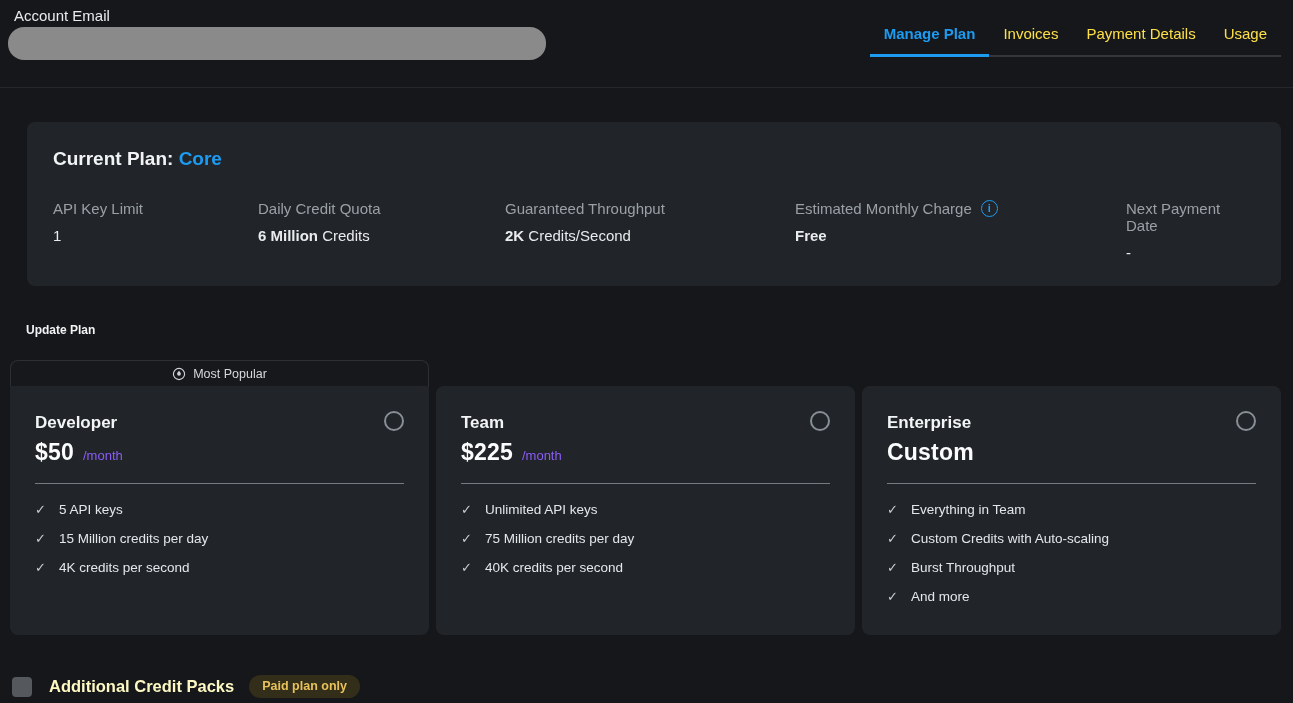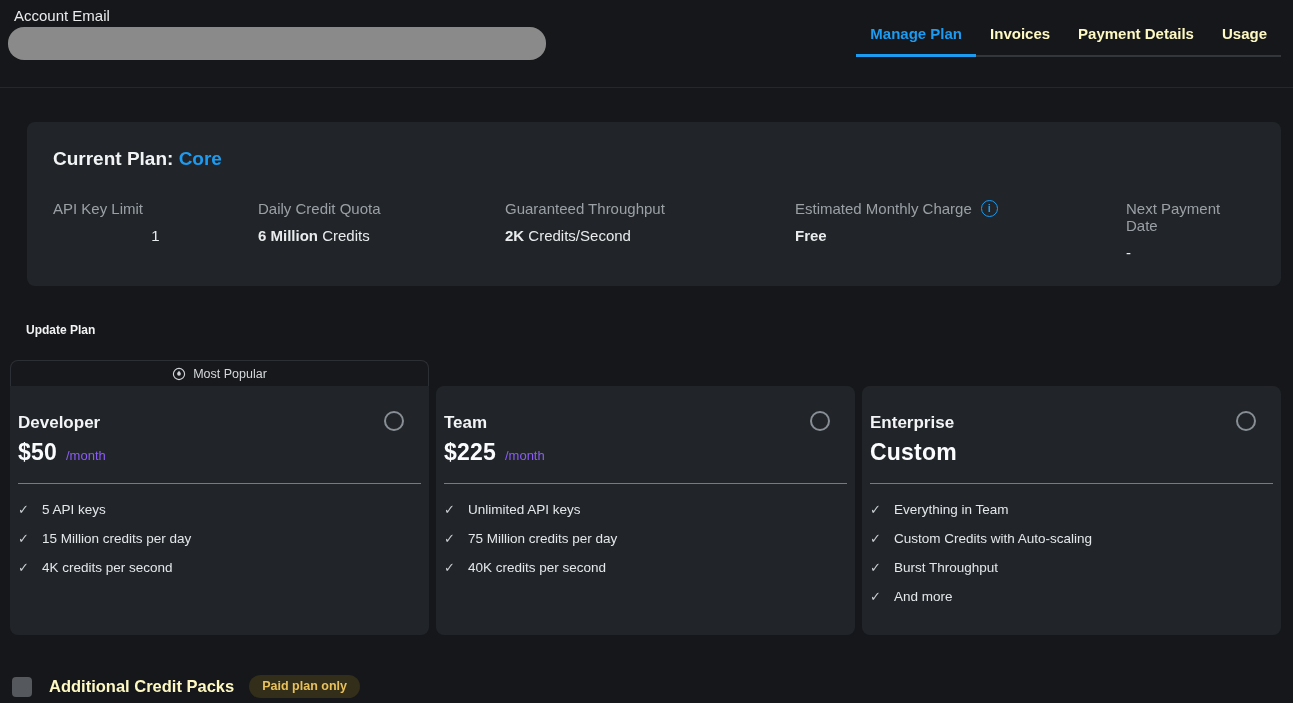--- a/index.html
+++ b/index.html
@@ -13,32 +13,32 @@
   }
 
   
   .topbar { position:relative; height:88px; border-bottom:1px solid #24272c; }
   .email-label { position:absolute; left:14px; top:7px; font-size:15px; color:#e9ebed; }
   .email-input {
     position:absolute; left:8px; top:27px; width:538px; height:33px;
     background:#8a8a8a; border:none; border-radius:16px; outline:none;
   }
   .tabs { position:absolute; top:25px; right:12px; display:flex; border-bottom:2px solid #33373c; }
-  .tab { font-size:15px; color:#fef9c3; padding:0 14px 12px; cursor:pointer; white-space:nowrap;font-weight:bold; }
+  .tab { font-size:15px; color:#fde047; padding:0 14px 12px; cursor:pointer; white-space:nowrap; }
   .tab.active { color:var(--accent); font-weight:700; border-bottom:3px solid var(--accent); margin-bottom:-2.5px; }
 
   
   .current-card {
     margin:34px 12px 0 27px; background:#212529; border-radius:8px;
     padding:26px 26px 25px;
   }
   .current-title { margin:0; font-size:19px; font-weight:700; color:#f1f3f4; }
   .current-title .plan-name { color:var(--accent); }
   .stats { display:flex; margin-top:30px; }
-  .stat:nth-child(1){ width:205px;text-align:center; } .stat:nth-child(2){ width:247px; }
+  .stat:nth-child(1){ width:205px; } .stat:nth-child(2){ width:247px; }
   .stat:nth-child(3){ width:290px; } .stat:nth-child(4){ width:331px; }
   .stat:nth-child(5){ flex:1; }
   .stat-label { font-size:15px; color:#9aa0a6; display:flex; align-items:center; gap:9px; }
   .stat-value { margin-top:10px; font-size:15px; color:#e9ebed; }
   .stat-value b { font-weight:700; }
   .info-icon {
     width:17px; height:17px; border:1.5px solid var(--accent); border-radius:50%;
     color:var(--accent); font-size:11px; font-weight:700; font-style:normal;
     display:inline-flex; align-items:center; justify-content:center; line-height:1;
   }
@@ -48,21 +48,21 @@
   .plans { display:flex; gap:7px; margin:23px 12px 0 10px; align-items:flex-end; }
   .plan-col { flex:1; }
   .popular-band {
     height:26px; background:#17181c; border:1px solid #2c2f34; border-bottom:none;
     border-radius:8px 8px 0 0; display:flex; align-items:center; justify-content:center;
     gap:7px; font-size:12.5px; color:#d6d9dc;
   }
   .band-spacer { height:26px; }
   .pcard {
     background:#212529; border-radius:8px; height:249px; position:relative;
-    padding:27px 8px 0; cursor:pointer;
+    padding:27px 25px 0; cursor:pointer;
   }
   .pcard.flat-top { border-radius:0 0 8px 8px; }
   .radio {
     position:absolute; top:25px; right:25px; width:20px; height:20px;
     border:2px solid #878e95; border-radius:50%; background:transparent;
   }
   .pname { font-size:17px; font-weight:600; color:#f2f4f5; line-height:20px; }
   .price-row { margin-top:6px; display:flex; align-items:baseline; gap:9px; }
   .price { font-size:23px; font-weight:800; color:#fbfcfd; line-height:27px; letter-spacing:.2px; }
   .period { font-size:13px; color:#8b5cf6; }

